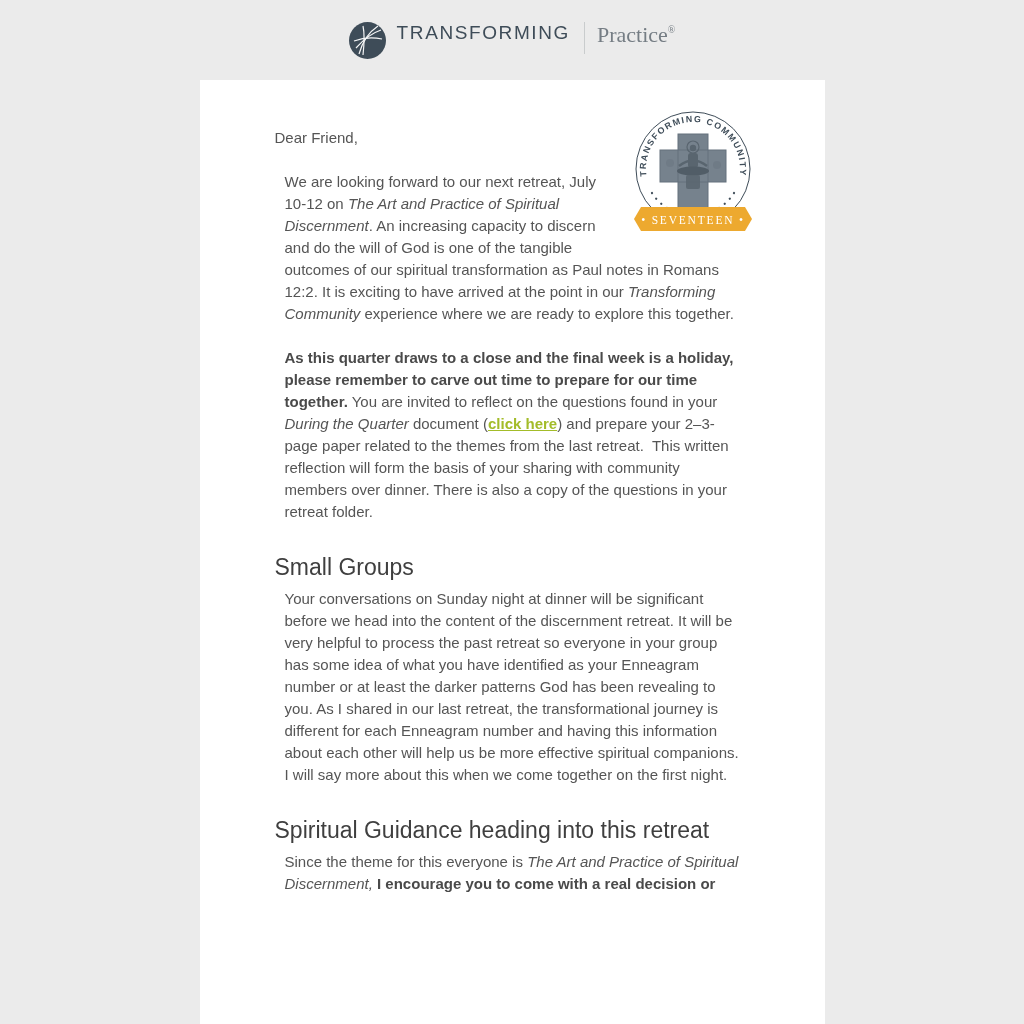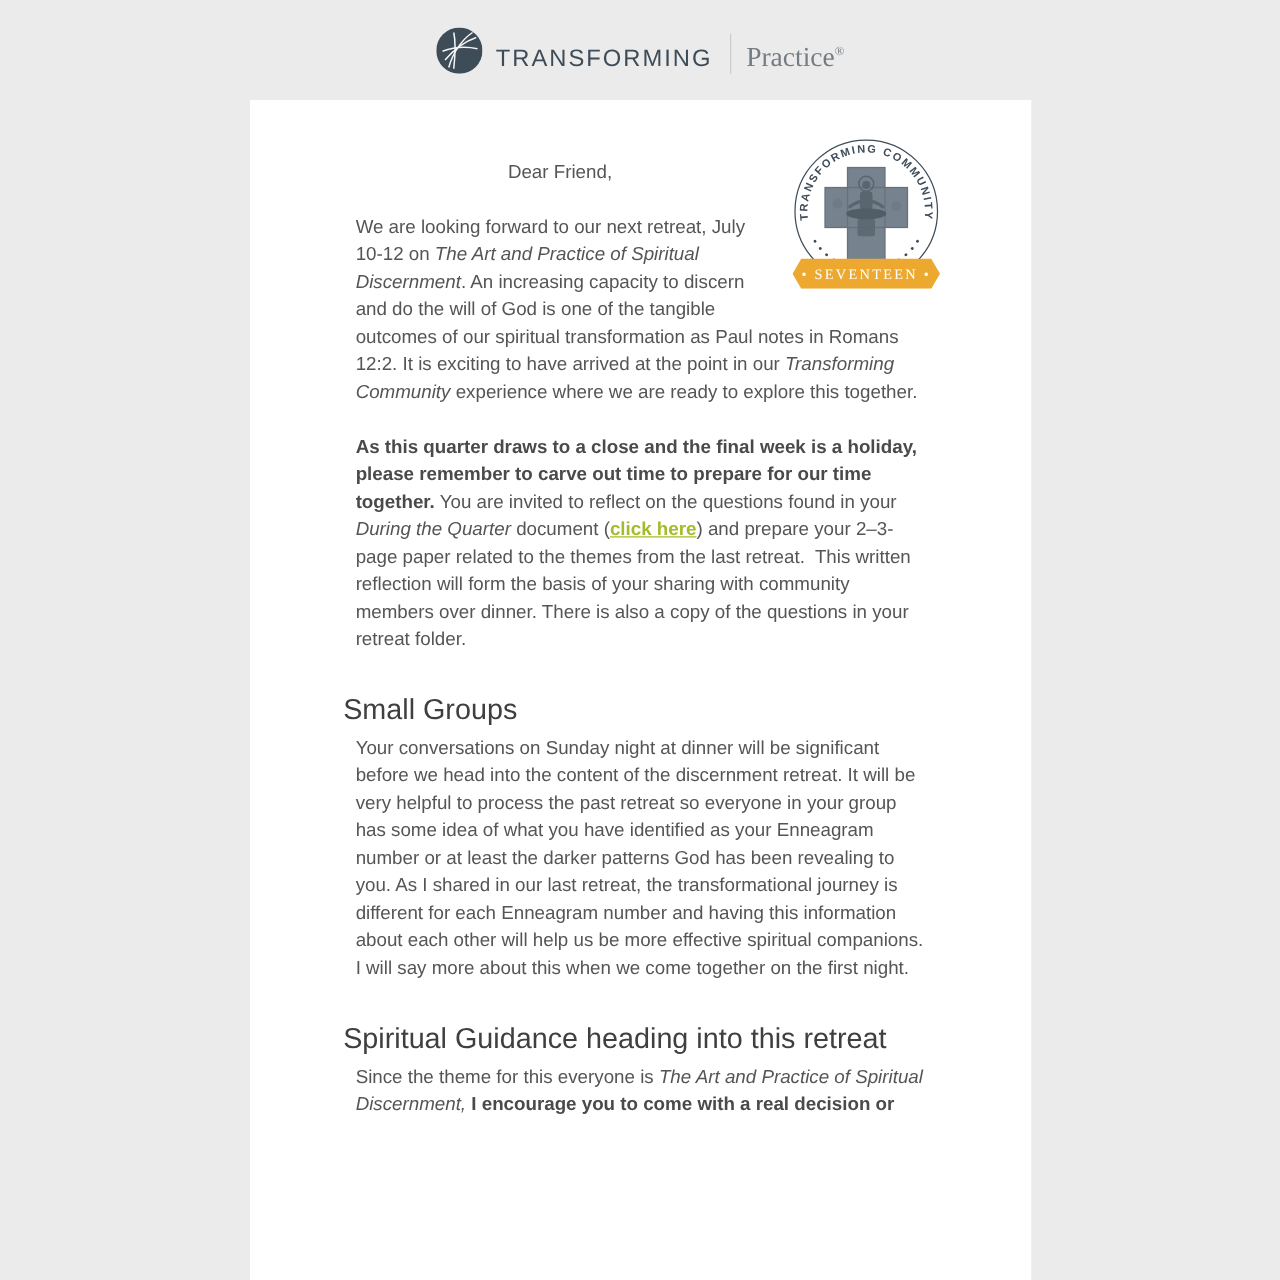--- a/index.html
+++ b/index.html
@@ -9,21 +9,21 @@
     font-family: "Liberation Sans", sans-serif;
     color: #555555;
   }
   
   .email-header {
     height: 80px;
     display: flex;
     align-items: center;
     justify-content: center;
   }
-  .brand { display: flex; align-items: flex-end; }
+  .brand { display: flex; align-items: flex-start; }
   .brand-icon { width: 37px; height: 37px; margin-right: 11px; }
   .brand-primary {
     font-size: 19px;
     letter-spacing: 1.6px;
     color: #3e4c58;
     font-weight: 500;
   }
   .brand-divider {
     width: 1px; height: 32px;
     background: #c9cccd;
@@ -44,21 +44,21 @@
     padding: 27px 73px 40px 75px;
     font-size: 15px;
     line-height: 22px;
   }
   .badge {
     float: right;
     width: 118px;
     height: 124px;
     margin: 0 0 26px 12px;
   }
-  .salutation { margin: 20px 0 0; text-align: center; }
+  .salutation { margin: 20px 0 0; }
   .para { margin: 22px 10px 0; }
   .section-title {
     font-size: 23px;
     line-height: 29px;
     font-weight: 400;
     color: #3f3f3f;
     margin: 30px 0 0;
   }
   .section-title + .para { margin-top: 6px; }
   .b { font-weight: bold; color: #4a4a4a; }

